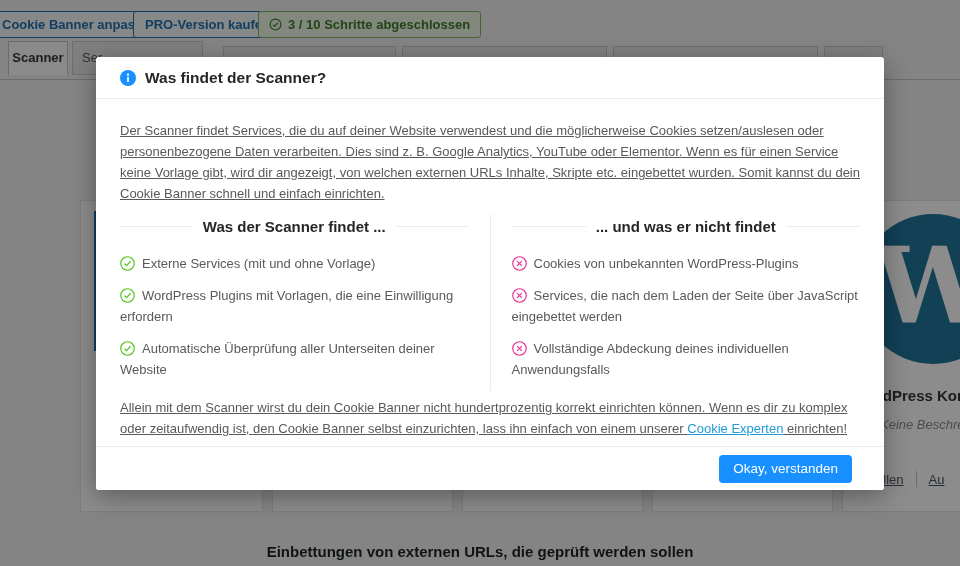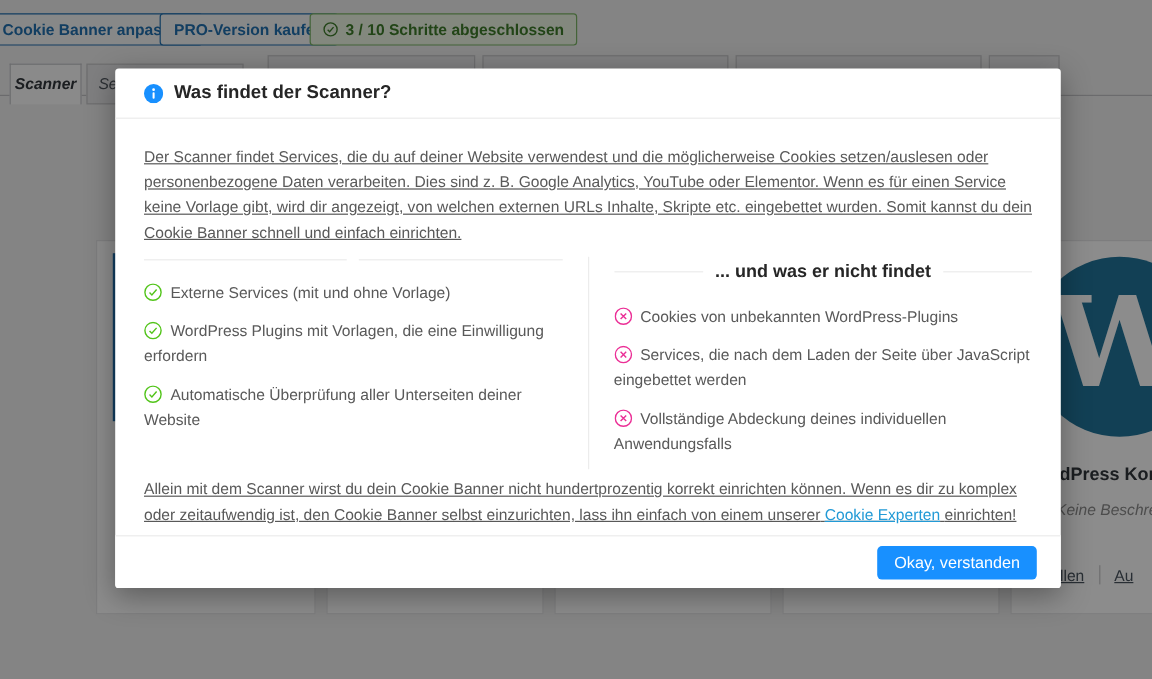--- a/index.html
+++ b/index.html
@@ -16,21 +16,21 @@
   }
   #btn-customize { left:-10px; }
   #btn-pro { left:133px; }
   .progress-badge {
     position:absolute; left:258px; top:11px; height:27px; line-height:25px;
     background:#eef7e6; border:1px solid #7cb767; border-radius:3px;
     color:#3e7d2a; font-size:13px; font-weight:bold; padding:0 10px;
     display:flex; align-items:center; gap:6px; white-space:nowrap;
   }
   .tabs-baseline { position:absolute; left:0; right:0; top:79px; height:1px; background:#c3c4c7; }
-  .tab { position:absolute; top:53px; height:34px; font-size:13px;font-style:italic; }
+  .tab { position:absolute; top:41px; height:34px; font-size:13px; }
   .tab-active {
     left:8px; width:60px; background:#fbfbfc; border:1px solid #c3c4c7; border-bottom:none;
     color:#32373c; font-weight:bold; text-align:center; line-height:32px; z-index:2; cursor:pointer;
   }
   .tab-inactive {
     background:#e7e7e9; border:1px solid #c8c8ca; color:#50575e; line-height:32px;
     padding-left:9px; cursor:pointer; overflow:hidden; white-space:nowrap;
   }
   #tab-services { left:72px; width:131px; }
   .tab-stub { position:absolute; top:46px; height:34px; background:#e7e7e9; border:1px solid #c8c8ca; cursor:pointer; }
@@ -72,21 +72,21 @@
   .divider-heading { display:flex; align-items:center; gap:10px; margin:2px 0 16px 0; }
   .divider-heading .line { flex:1 1 0; height:1px; background:#ececec; }
   .divider-heading .txt { font-size:15px; font-weight:bold; color:#262626; white-space:nowrap; }
   .check-item { margin-bottom:11px; line-height:21px; color:#595959; }
   .check-item svg { vertical-align:-2.5px; margin-right:7px; }
 
   .outro { margin-top:14px; }
 
   .modal-footer {
     position:absolute; left:0; right:0; bottom:0; height:44px; border-top:1px solid #ececec;
-    display:flex; align-items:center; justify-content:flex-end; padding:0 20px; background:#fff;
+    display:flex; align-items:center; justify-content:flex-end; padding:0 32px; background:#fff;
   }
   .ok-btn {
     background:#1890ff; color:#ffffff; border:none; border-radius:4px; height:28px;
     padding:0 14px; font-size:13.5px; font-family:"Liberation Sans", sans-serif; cursor:pointer;
   }
 </style>
 </head>
 <body>
 
 <div id="stage">
@@ -120,40 +120,42 @@
     <span>W</span>
   </div>
   <div class="bg-card-title">rdPress Kom</div>
   <div class="bg-card-desc">Keine Beschrei</div>
   <div class="bg-card-links">
     <a>stellen</a>
     <span class="vsep"></span>
     <a>Au</a>
   </div>
 
+  <div class="bottom-heading">Einbettungen von externen URLs, die geprüft werden sollen</div>
 
   <div id="overlay"></div>
 
   <div id="modal">
     <div class="modal-header">
       <svg width="16" height="16" viewBox="0 0 16 16">
         <circle cx="8" cy="8" r="8" fill="#1890ff"></circle>
         <circle cx="8" cy="4.7" r="1.15" fill="#ffffff"></circle>
         <rect x="7.15" y="6.8" width="1.7" height="5.4" rx="0.8" fill="#ffffff"></rect>
       </svg>
       <span class="modal-title">Was findet der Scanner?</span>
     </div>
 
     <div class="modal-body">
       <p>Der Scanner findet Services, die du auf deiner Website verwendest und die möglicherweise Cookies setzen/auslesen oder personenbezogene Daten verarbeiten. Dies sind z. B. Google Analytics, YouTube oder Elementor. Wenn es für einen Service keine Vorlage gibt, wird dir angezeigt, von welchen externen URLs Inhalte, Skripte etc. eingebettet wurden. Somit kannst du dein Cookie Banner schnell und einfach einrichten.</p>
 
       <div class="columns">
         <div class="col col-left">
           <div class="divider-heading">
             <span class="line"></span>
+            <span class="txt">Was der Scanner findet ...</span>
             <span class="line"></span>
           </div>
           <div class="check-item"><svg width="15" height="15" viewBox="0 0 16 16">
                 <circle cx="8" cy="8" r="7.2" fill="none" stroke="#52c41a" stroke-width="1.25"></circle>
                 <path d="M4.9 8.3l2.1 2.1 4.2-4.8" fill="none" stroke="#52c41a" stroke-width="1.25"></path>
               </svg><span>Externe Services (mit und ohne Vorlage)</span></div>
           <div class="check-item"><svg width="15" height="15" viewBox="0 0 16 16">
                 <circle cx="8" cy="8" r="7.2" fill="none" stroke="#52c41a" stroke-width="1.25"></circle>
                 <path d="M4.9 8.3l2.1 2.1 4.2-4.8" fill="none" stroke="#52c41a" stroke-width="1.25"></path>
               </svg><span>WordPress Plugins mit Vorlagen, die eine Einwilligung erfordern</span></div>

